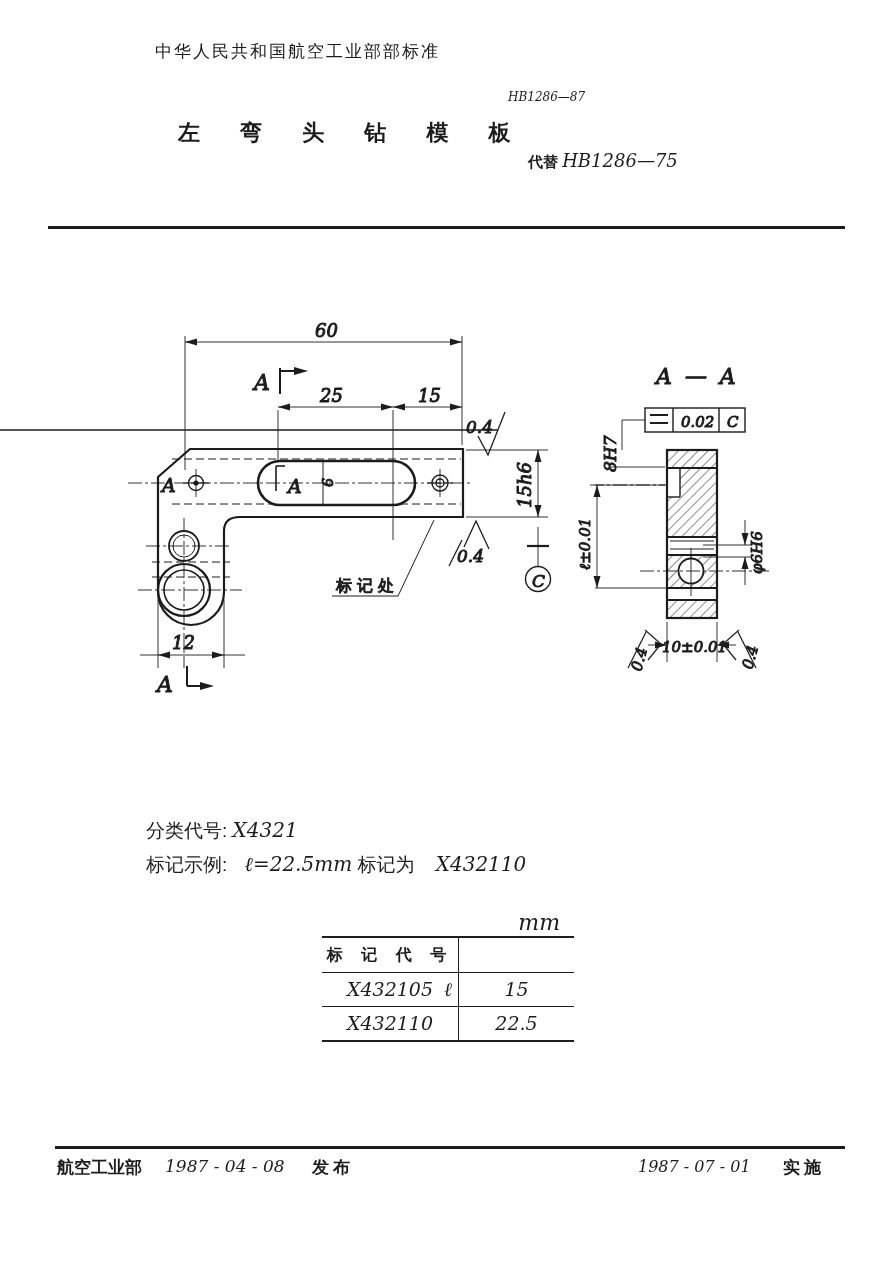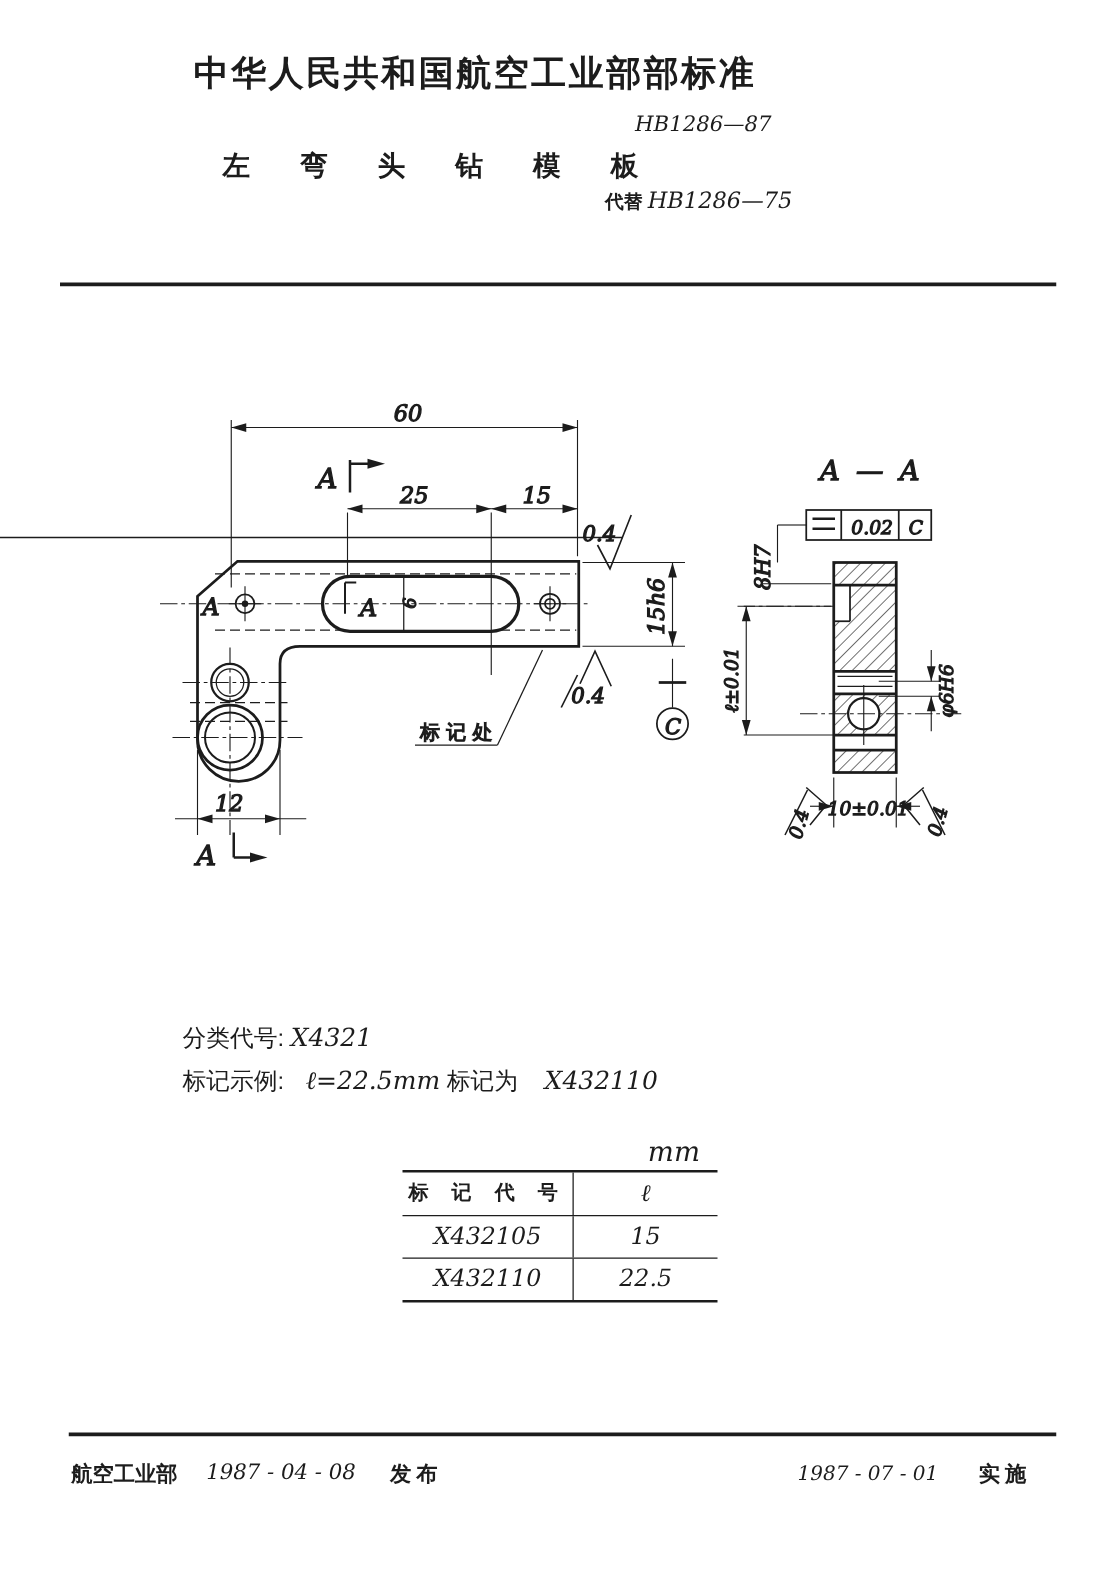--- a/index.html
+++ b/index.html
@@ -5,56 +5,56 @@
   html,body{margin:0;padding:0;background:#e8e8e8;}
   .page{
     position:relative;width:880px;height:1276px;background:#ffffff;
     margin:0 auto;overflow:hidden;color:#1c1c1c;
     font-family:"Liberation Sans",sans-serif;
   }
   .abs{position:absolute;}
   .cn-bold{font-weight:bold;font-family:"Liberation Sans",sans-serif;}
   .hand{font-family:"DejaVu Serif",serif;font-style:italic;}
   .rule{background:#1c1c1c;}
-  .org-title{font-size:28px;font-weight:bold;letter-spacing:2px;}
-  .doc-code{font-size:17px;}
+  .org-title{font-size:17px;font-weight:normal;letter-spacing:2px;}
+  .doc-code{font-size:12px;}
   .doc-title{font-size:22px;font-weight:bold;letter-spacing:17px;}
   .replaces{font-size:15px;font-weight:bold;}
   .replaces .hand{font-size:18px;font-weight:normal;}
   .note-line{font-size:19px;}
   .note-line .hand{font-size:20px;}
   
   .spec-table{position:absolute;left:322px;top:910px;width:252px;}
   .unit-row{text-align:right;padding-right:14px;font-size:22px;height:26px;line-height:26px;}
   .t-row{display:flex;border-bottom:1.6px solid #1c1c1c;}
-  .t-row.first{border-top:2.6px solid #1c1c1c;}
+  .t-row.first{border-top:2.6px solid #1c1c1c;flex-direction:column;}
   .t-row.last{border-bottom:2.8px solid #1c1c1c;}
   .t-c1{width:136px;border-right:1.6px solid #1c1c1c;text-align:center;}
   .t-c2{flex:1;text-align:center;}
   .t-head{height:34px;line-height:34px;font-size:16px;}
   .t-head .t-c1{letter-spacing:7px;}
   .t-head .t-c2{font-size:19px;}
   .t-data{height:33px;line-height:33px;font-size:19px;}
   
-  .footer-text{font-size:17px;margin-top:12px;}
+  .footer-text{font-size:17px;}
   svg text{fill:#1c1c1c;}
   .dimtxt{font-family:"DejaVu Serif",serif;font-style:italic;font-size:18px;}
   .dimtxt-s{font-family:"DejaVu Serif",serif;font-style:italic;font-size:15px;}
   .cntxt{font-family:"Liberation Sans",sans-serif;font-size:16px;letter-spacing:5px;}
   .sectxt{font-family:"DejaVu Serif",serif;font-style:italic;font-size:22px;}
 </style>
 </head>
 <body>
 
 <div class="page">
 
   <div class="abs org-title" style="left:155px;top:40px;">中华人民共和国航空工业部部标准</div>
   <div class="abs doc-code hand" style="left:508px;top:90px;">HB1286—87</div>
   <div class="abs doc-title" style="left:178px;top:118px;">左 弯 头 钻 模 板</div>
-  <div class="abs replaces" style="left:484px;top:150px;">
+  <div class="abs replaces" style="left:528px;top:150px;">
     <span>代替</span>
     <span class="hand">HB1286—75</span>
   </div>
   <div class="abs rule" style="left:48px;top:226px;width:797px;height:3px;"></div>
 
   <svg class="abs" style="left:0;top:0;" width="880" height="1276" viewBox="0 0 880 1276">
     <defs>
       <pattern id="hatch" width="7" height="7" patternUnits="userSpaceOnUse" patternTransform="rotate(45)">
         <line x1="0" y1="0" x2="0" y2="7" stroke="#1c1c1c" stroke-width="1"></line>
       </pattern>

